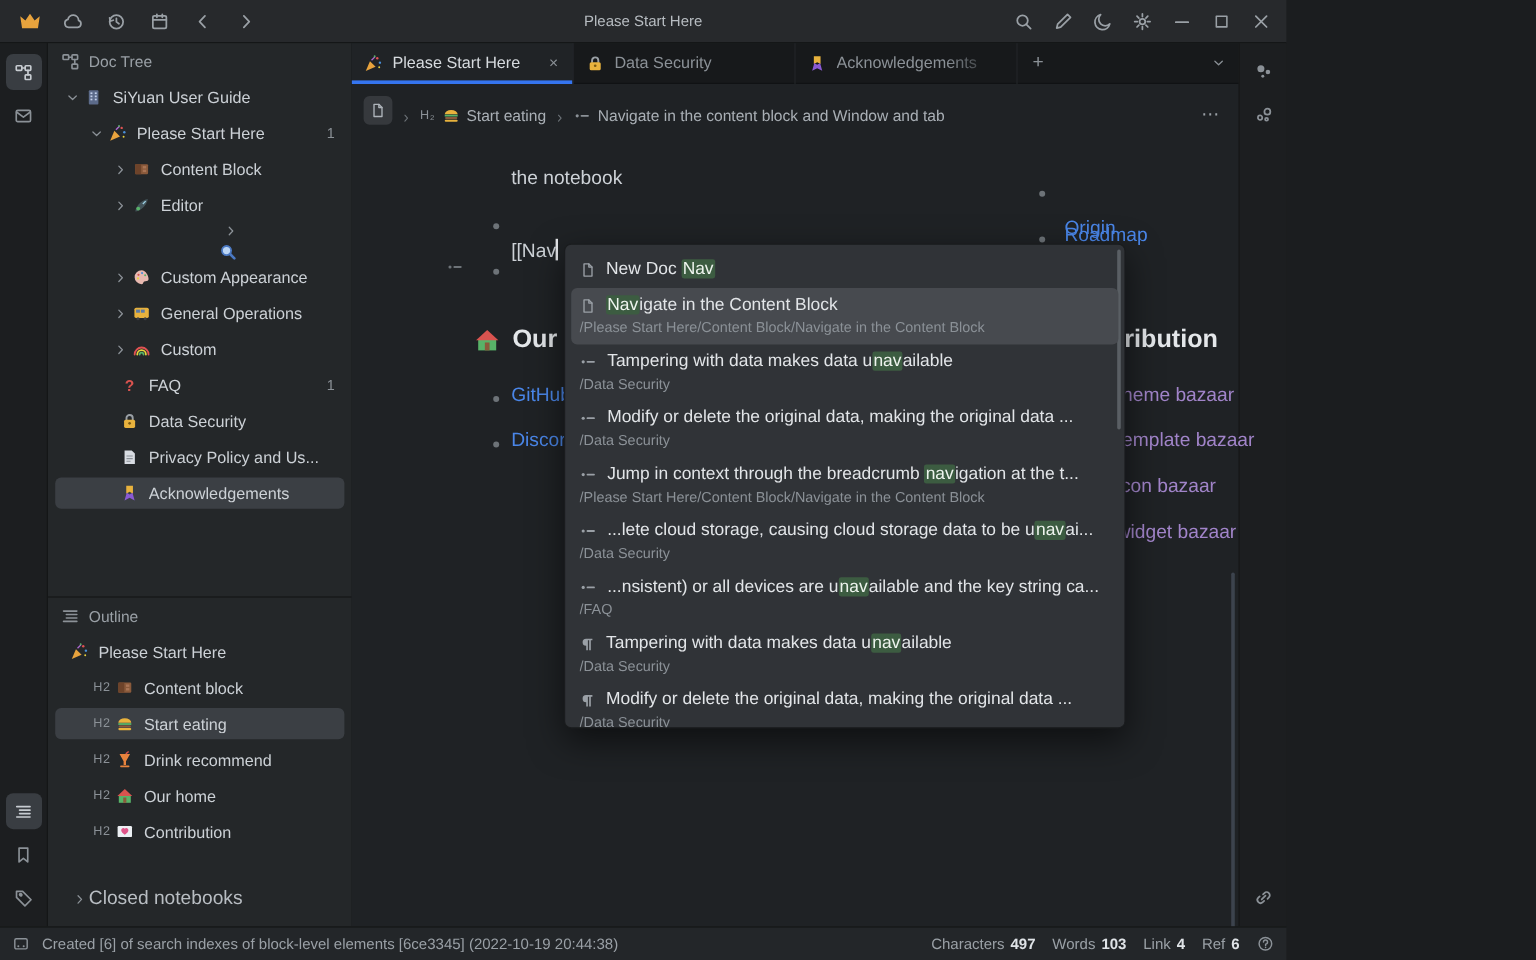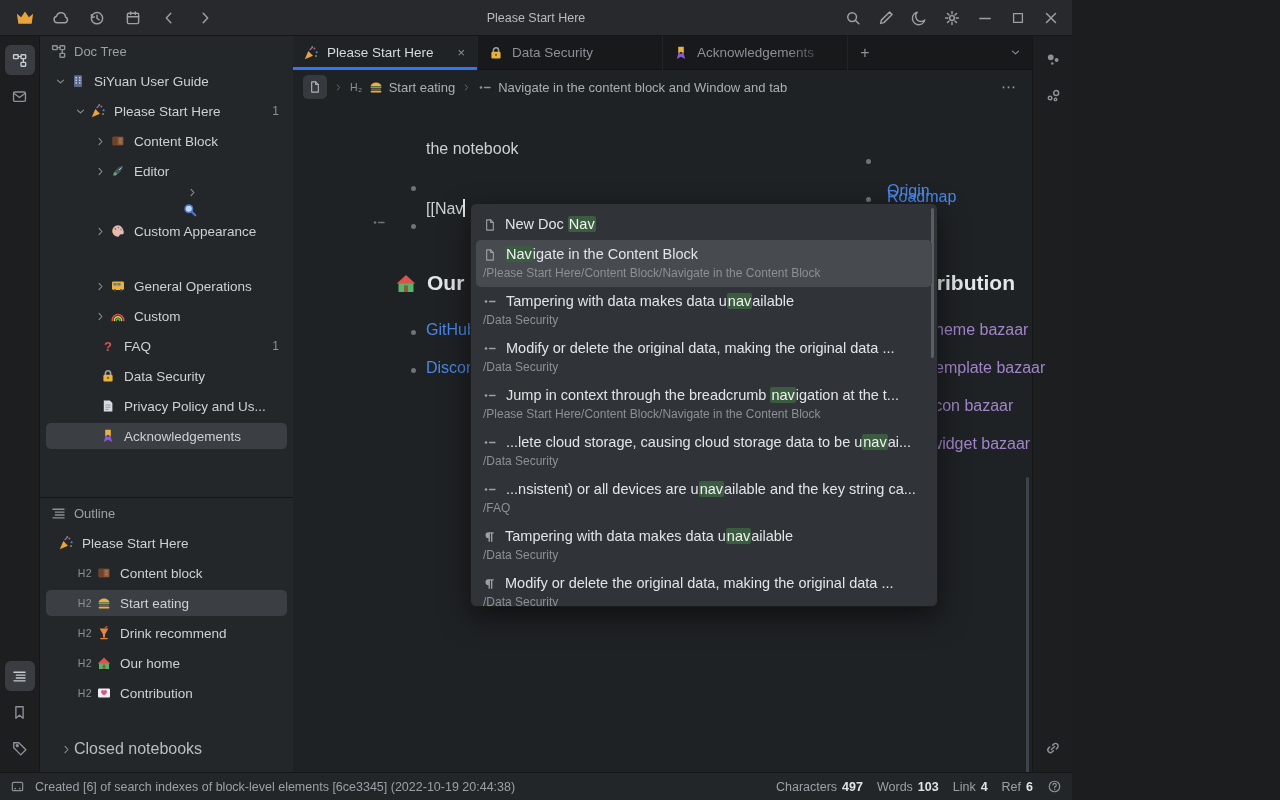--- a/index.html
+++ b/index.html
@@ -53,21 +53,21 @@
   .tab .emoji { display:flex; }
   .tab .tab-label { white-space:nowrap; overflow:hidden; flex:1; }
   .tab.active { background:#202326; color:#d6dade; }
   .tab.active::after { content:""; position:absolute; left:0; right:0; bottom:0; height:3px; background:#3575f0; }
   .tab.faded .tab-label { -webkit-mask-image:linear-gradient(90deg,#000 65%,transparent 97%);
     mask-image:linear-gradient(90deg,#000 65%,transparent 97%); }
   .tab-close { color:#8b9197; font-size:13px; padding:0 2px; }
   .tab-plus { width:34px; height:34px; display:flex; align-items:center; justify-content:center; color:#8b9197; }
   .tabbar-end { margin-left:auto; display:flex; align-items:center; padding-right:10px; color:#8b9197; }
 
-  .breadcrumb { height:34px; display:flex; align-items:center; gap:6px; padding:0 10px; font-size:13px; color:#9aa0a6; }
+  .breadcrumb { height:34px; display:flex; align-items:flex-end; gap:6px; padding:0 10px; font-size:13px; color:#9aa0a6; }
   .bc-docbtn { width:24px; height:24px; background:#36393d; border-radius:5px; display:flex;
     align-items:center; justify-content:center; color:#aeb4ba; }
   .bc-sep, .bc-chev { color:#6d7378; font-size:12px; }
   .bc-item { display:flex; align-items:center; gap:5px; white-space:nowrap; color:#a9afb5; }
   .bc-more { margin-left:auto; color:#9aa0a6; letter-spacing:2px; font-size:15px; padding-right:4px; }
 
   .editor { position:absolute; top:69px; left:0; right:0; bottom:0; font-size:16px; color:#ccd1d6; }
   .ed-abs { position:absolute; white-space:nowrap; }
   .bullet { position:absolute; width:5px; height:5px; border-radius:50%; background:#6d7378; }
   .blue-link { color:#4a86e8; }
@@ -362,21 +362,21 @@
               <circle cx="5.4" cy="6" r=".9" fill="#d9534f"></circle>
               <circle cx="8.4" cy="4.6" r=".9" fill="#4a90d9"></circle>
               <circle cx="11" cy="6.4" r=".9" fill="#58b368"></circle>
               <circle cx="5" cy="9" r=".9" fill="#e8d23d"></circle>
             </svg>
           </span>
     <span class="label">Custom Appearance</span>
     <span class="count"></span>
   </div>
 
-  <div class="tree-item" style="padding-left: 52px; margin-top: 25px;">
+  <div class="tree-item" style="padding-left: 52px;">
     <span class="chev">
             <svg viewBox="0 0 16 16" width="13" height="13" fill="none" stroke="currentColor" stroke-width="1.3" stroke-linecap="round" stroke-linejoin="round">
               <path d="M6.2 4.2L9.8 8l-3.6 3.8"></path>
             </svg>
           </span>
     <span class="emoji">
             <svg viewBox="0 0 16 16" width="16" height="16">
               <rect x="2" y="3.4" width="12" height="8.6" rx="1.4" fill="#e8b23d"></rect>
               <rect x="3.4" y="5" width="3.2" height="2.6" fill="#5c7ba6"></rect>
               <rect x="7.4" y="5" width="3.2" height="2.6" fill="#5c7ba6"></rect>

